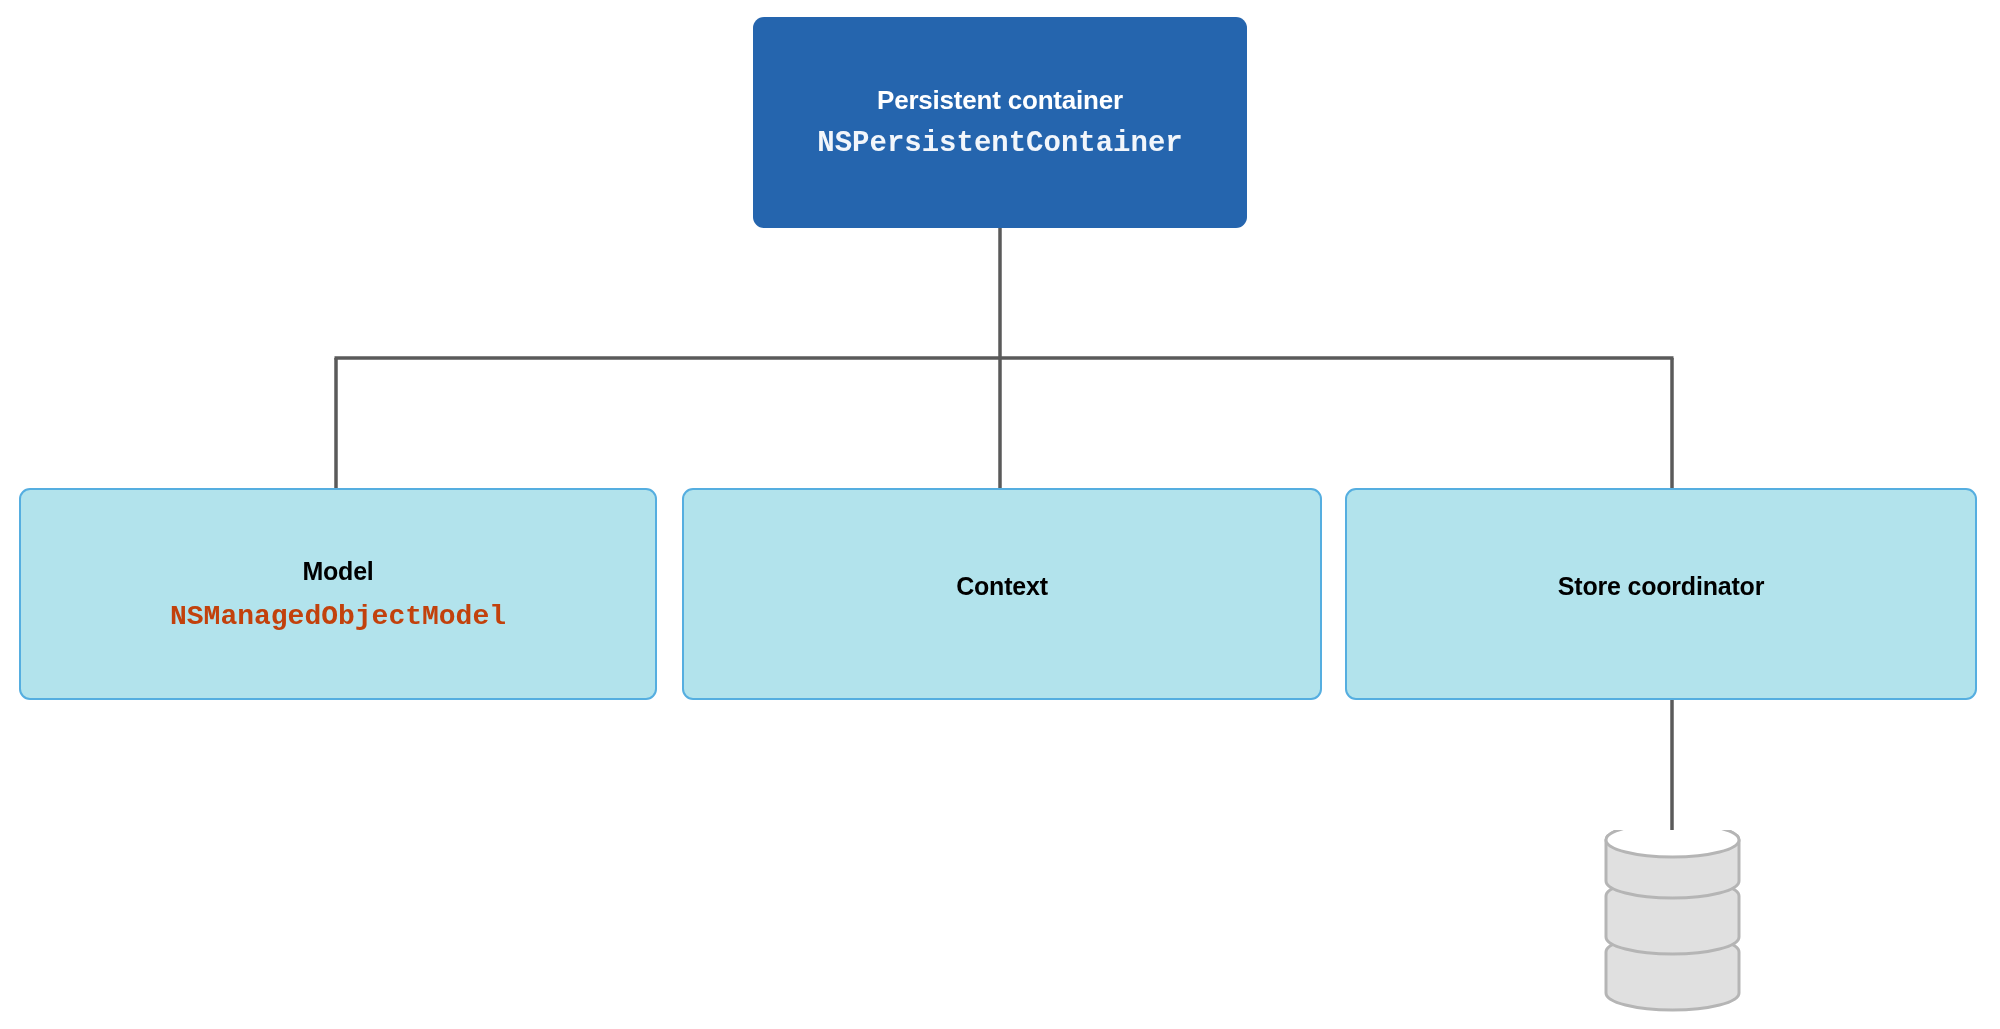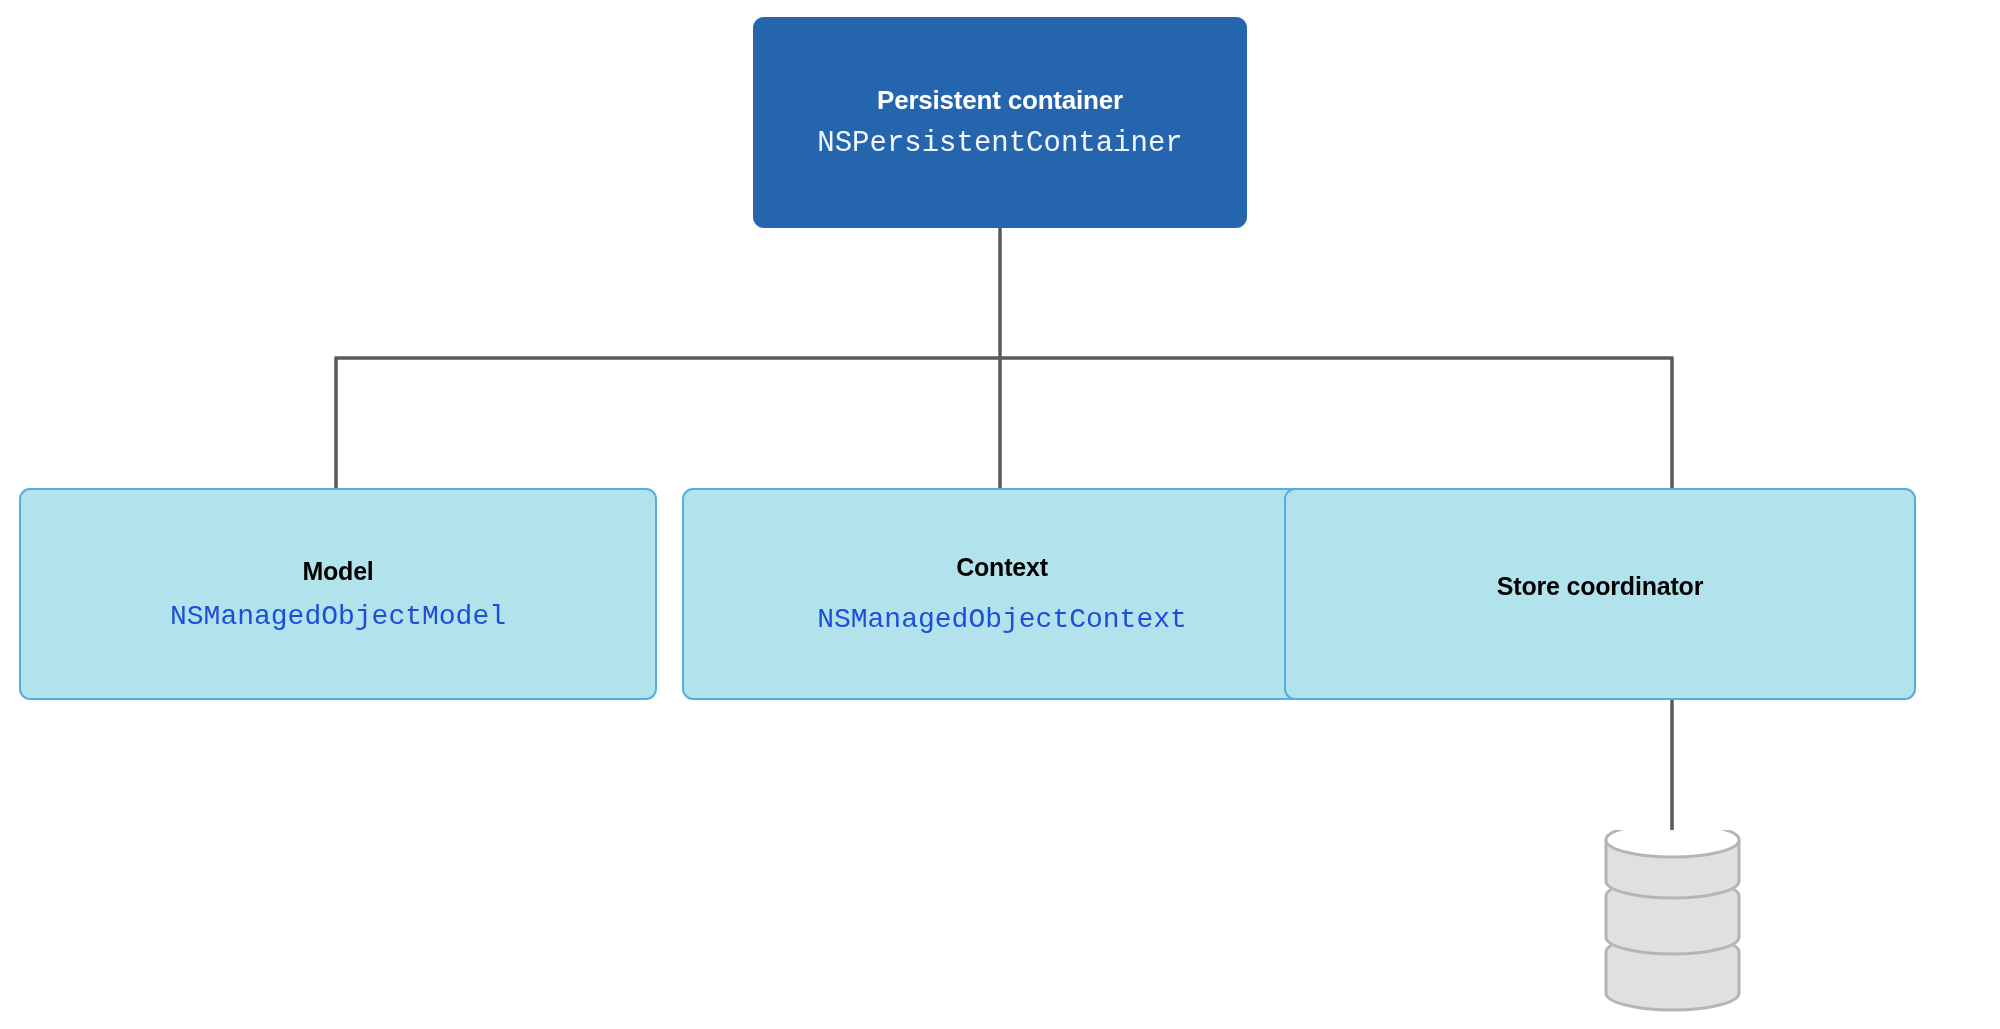--- a/index.html
+++ b/index.html
@@ -39,21 +39,21 @@
     justify-content: center;
     text-align: center;
   }
   .node .node-title {
     font-family: "Liberation Sans", sans-serif;
     font-weight: bold;
     letter-spacing: -0.2px;
   }
   .node .node-class {
     font-family: "Liberation Mono", monospace;
-    font-weight: normal;
+    font-weight: bold;
     letter-spacing: 0px;
   }
 
   
   .node.root {
     left: 753px;
     top: 17px;
     width: 494px;
     height: 211px;
     background: #2565ae;
@@ -82,26 +82,26 @@
   }
   .node.child .node-title {
     font-size: 25px;
     line-height: 29px;
     margin-bottom: 15px;
     color: #000000;
   }
   .node.child .node-class {
     font-size: 28px;
     line-height: 31px;
-    color: #1d4ed8;
+    color: #c2410c;
   }
 
   .node.child.c0 { left: 19px;   width: 638px; }
   .node.child.c1 { left: 682px;  width: 640px; gap: 7px; }
-  .node.child.c2 { left: 1284px; width: 632px; }
+  .node.child.c2 { left: 1345px; width: 632px; }
 
   
   #datastore {
     position: absolute;
     left: 1600px;
     top: 830px;
     width: 145px;
     height: 185px;
   }
 </style>
@@ -132,21 +132,20 @@
     <div class="node-class">NSPersistentContainer</div>
   </div>
 
   <div class="node child c0">
     <div class="node-title">Model</div>
     <div class="node-class">NSManagedObjectModel</div>
   </div>
 
   <div class="node child c1">
     <div class="node-title">Context</div>
-    <div class="node-class">NSManagedObjectContext</div>
   </div>
 
   <div class="node child c2">
     <div class="node-title">Store coordinator</div>
   </div>
 
   <svg id="datastore" viewBox="0 0 145 185" width="145" height="185" xmlns="http://www.w3.org/2000/svg">
     <g fill="#e0e0e0" stroke="#b5b5b5" stroke-width="3" stroke-linejoin="round">
 
       <path d="M 6 122 L 6 163 A 66.5 17 0 0 0 139 163 L 139 122 A 66.5 17 0 0 0 6 122 Z"></path>

